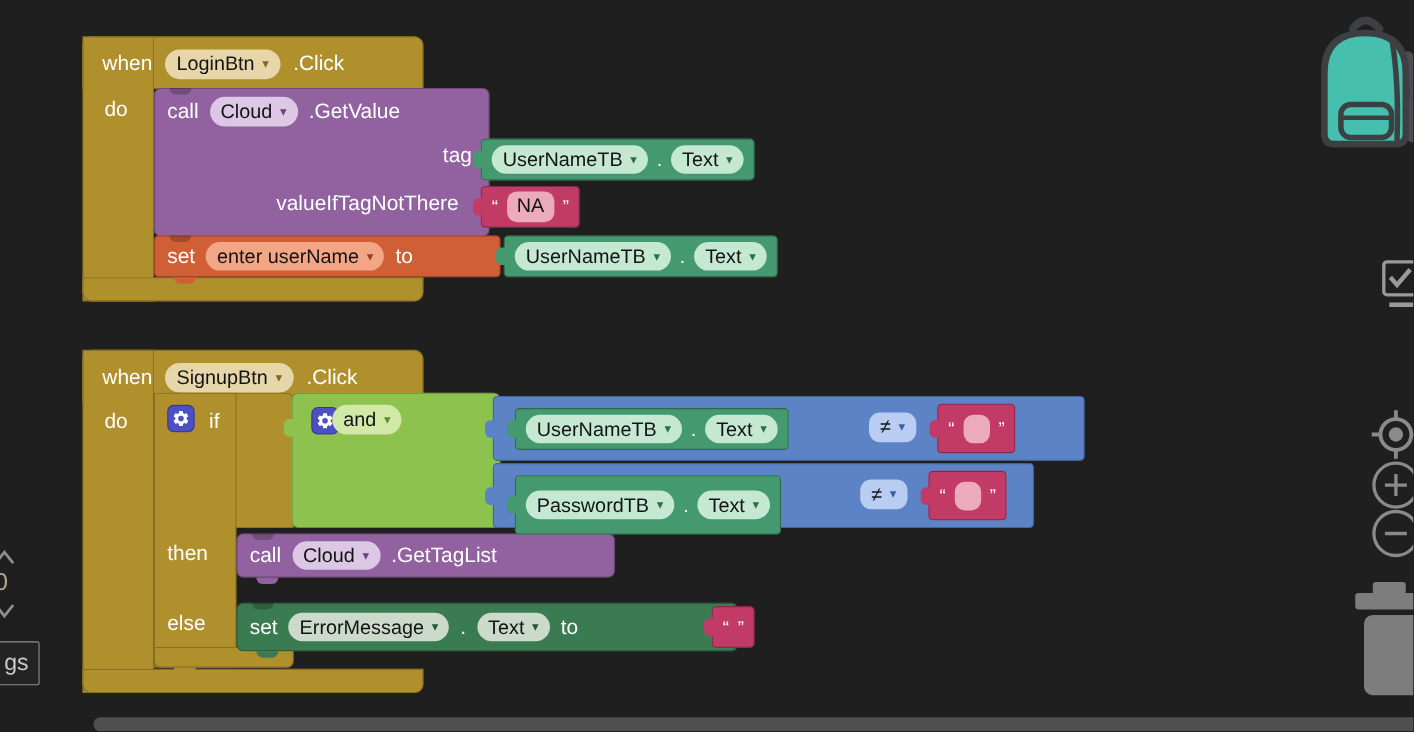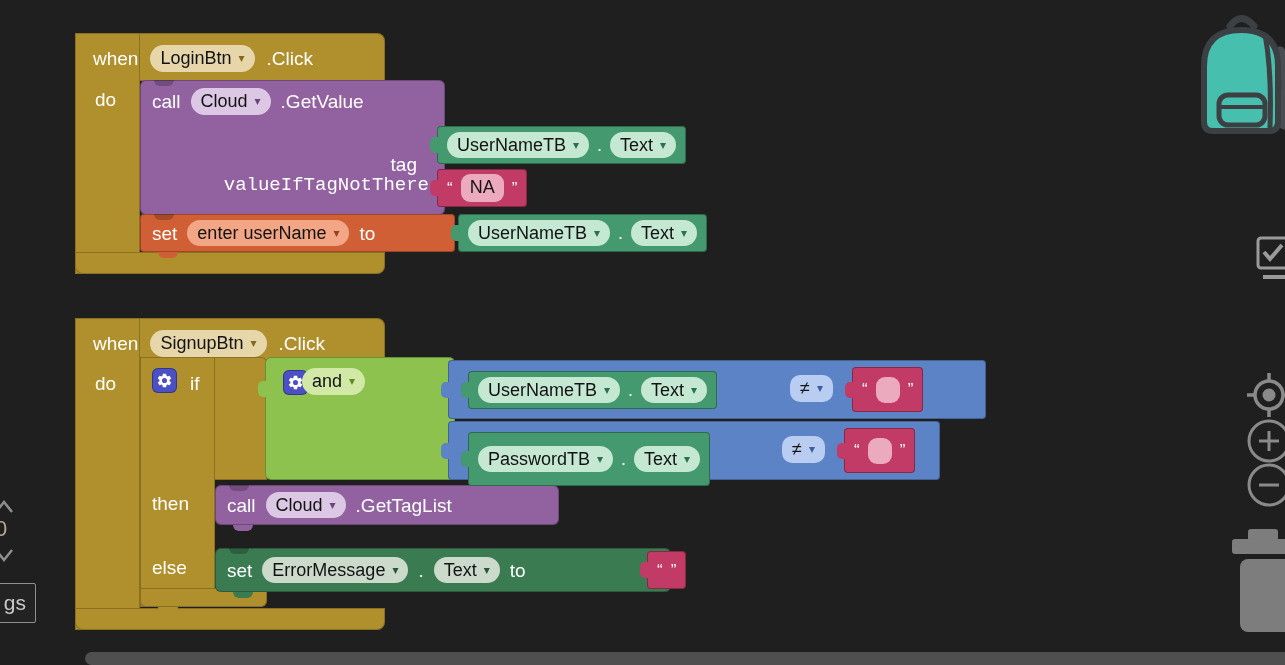--- a/index.html
+++ b/index.html
@@ -118,22 +118,22 @@
     <div class="abs purple" style="left:140px;top:80px;width:305px;height:135px;border-radius:6px;z-index:3;box-shadow:0 0 0 1px rgba(0,0,0,.25) inset;">
       <span class="notch"></span>
       <div style="display:flex;align-items:center;gap:10px;padding:8px 12px 0 12px;">
         <span class="kw">call</span>
         <span class="pill purple-pill">
           <span>Cloud</span>
           <span class="arrow purple-arrow">▾</span>
         </span>
         <span class="kw">.GetValue</span>
       </div>
-      <span class="kw abs" style="right:28px;top:52px;margin-top:23px;">tag</span>
-      <span class="kw abs" style="right:16px;top:96px;font-family:Liberation Mono, monospace;">valueIfTagNotThere</span>
+      <span class="kw abs" style="right:16px;top:52px;">tag</span>
+      <span class="kw abs" style="right:28px;top:96px;">valueIfTagNotThere</span>
     </div>
 
     <div class="vblock green" style="left:437px;top:126px;height:38px;z-index:4;">
       <span class="ltab"></span>
       <span class="pill green-pill">
         <span>UserNameTB</span>
         <span class="arrow green-arrow">▾</span>
       </span>
       <span class="dot">.</span>
       <span class="pill green-pill">

